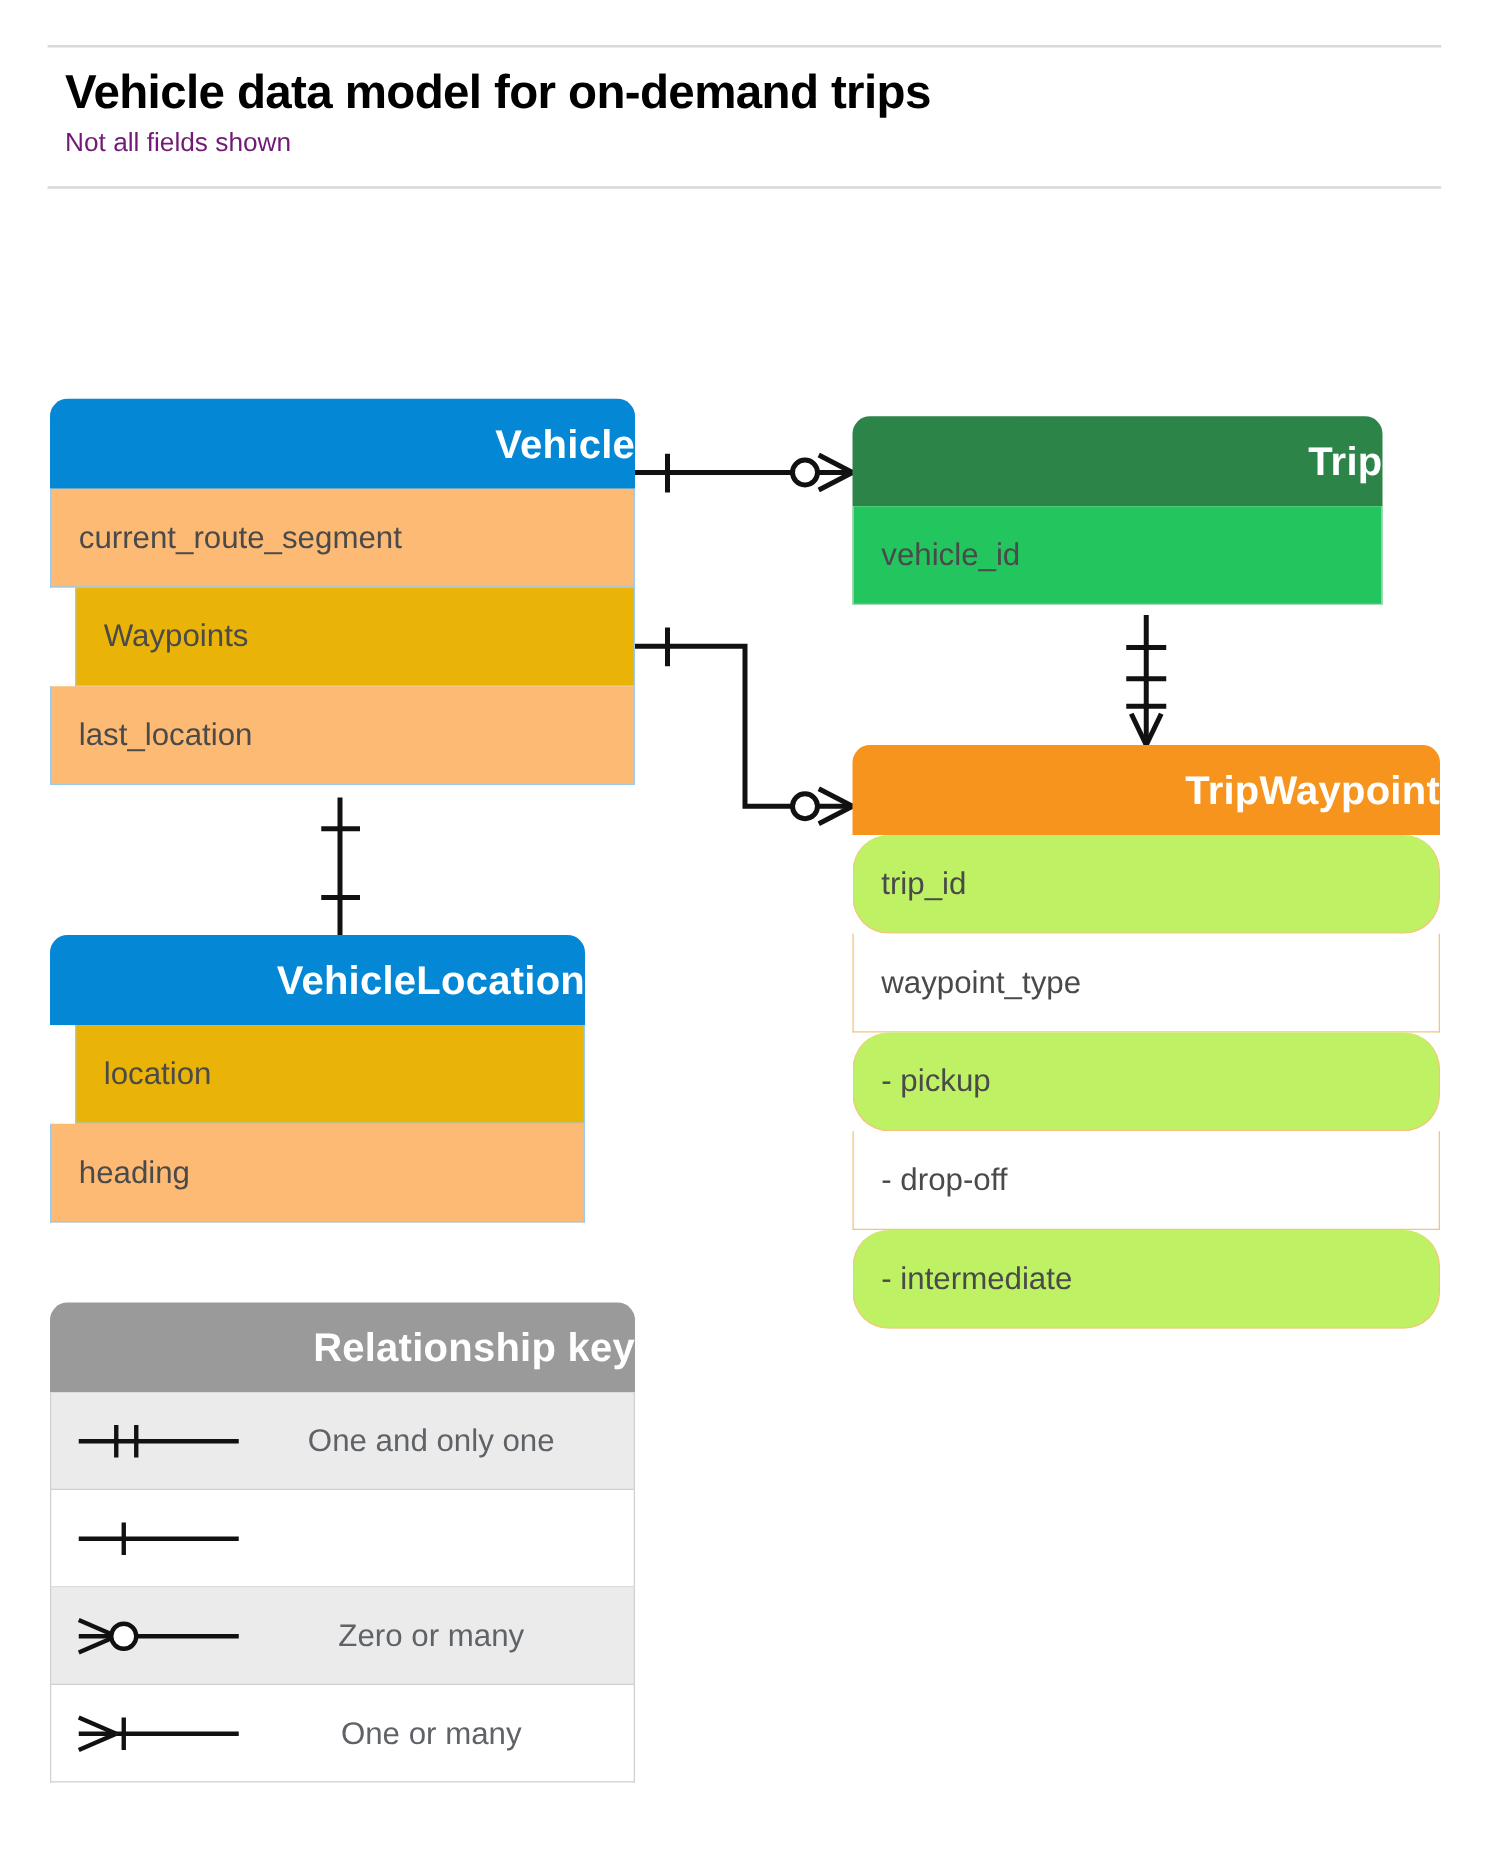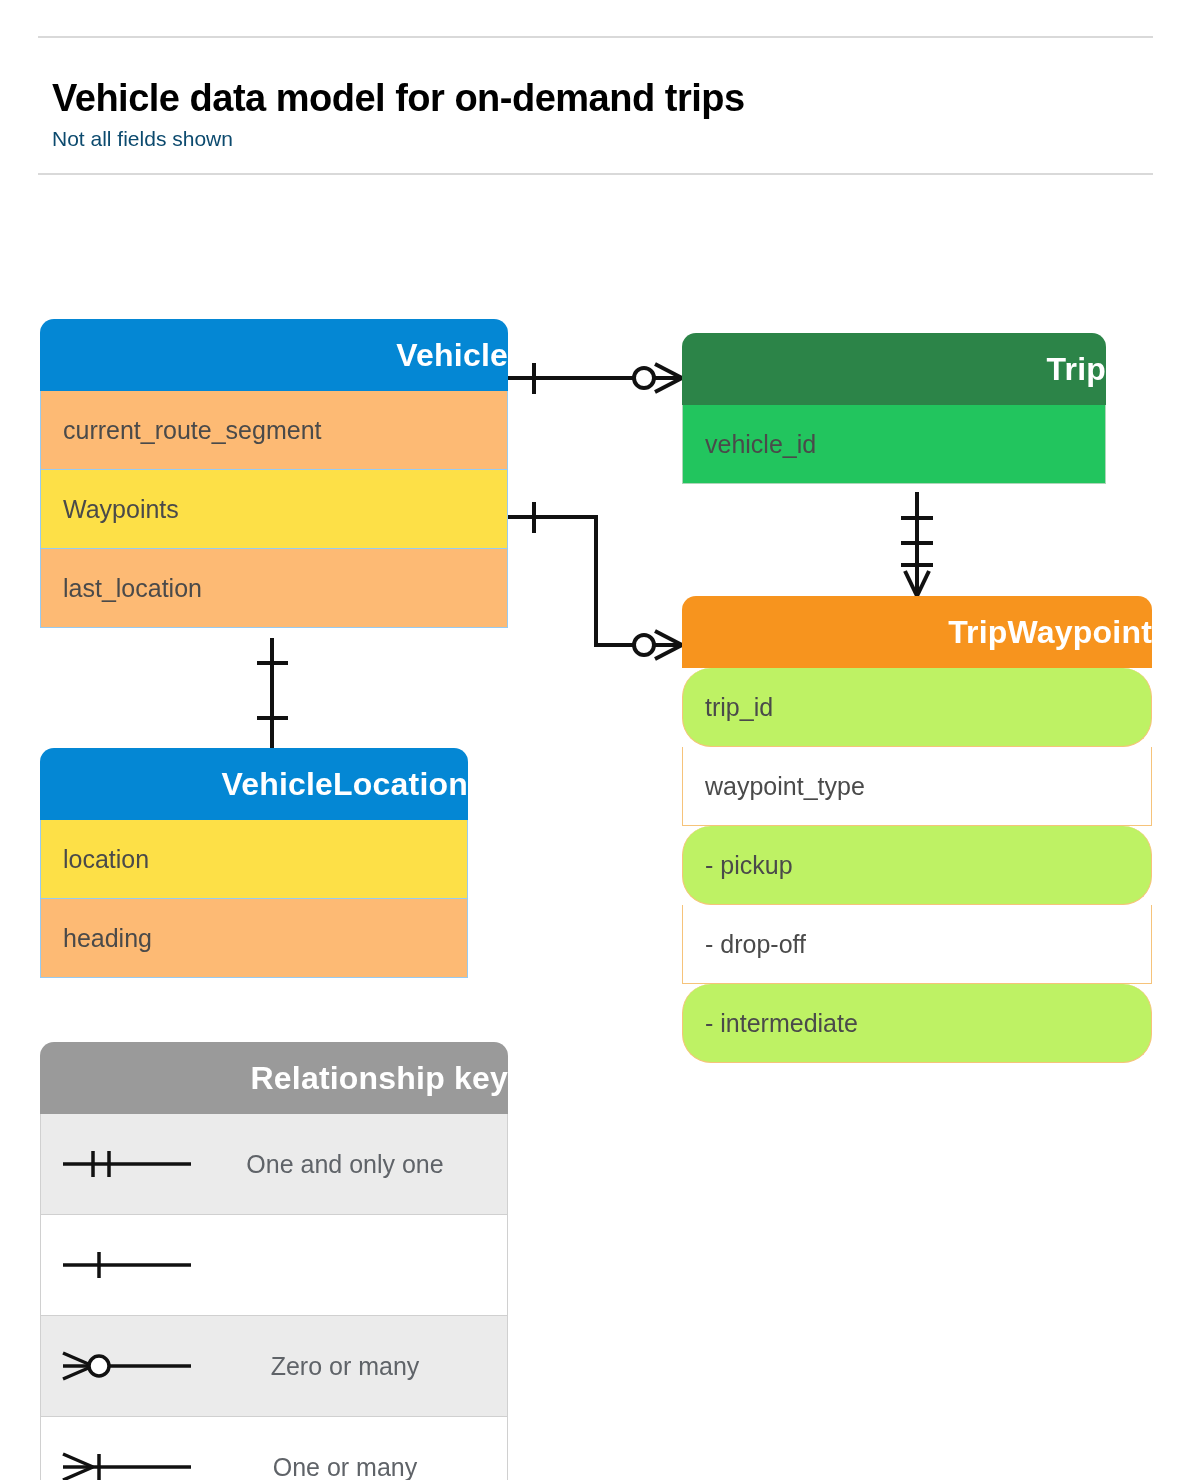--- a/index.html
+++ b/index.html
@@ -21,33 +21,33 @@
     left: 38px;
     top: 36px;
     width: 1115px;
   }
   .rule {
     height: 2px;
     background: #d9d9d9;
     width: 100%;
   }
   #title-block {
-    padding: 40px 0 22px 14px;
+    padding: 16px 0 22px 14px;
   }
   #page-title {
     font-size: 38px;
     font-weight: bold;
     color: #000000;
     letter-spacing: -0.5px;
     line-height: 1.1;
     margin: 0 0 6px 0;
   }
   #page-subtitle {
     font-size: 21px;
-    color: #0c4a6e;
+    color: #701a75;
     margin: 0;
     line-height: 1.2;
   }
 
   
   #diagram {
     position: absolute;
     left: 0;
     top: 0;
     width: 1190px;
@@ -88,21 +88,21 @@
     height: 79px;
     line-height: 79px;
     box-sizing: border-box;
     white-space: nowrap;
     overflow: hidden;
   }
 
   
   .v-blue .entity-header { background: #0487d4; }
   .v-blue .entity-row { border: 1px solid #97cbf2; border-top: none; background: #fdba74; }
-  .v-blue .entity-row.alt { background: #fde047; }
+  .v-blue .entity-row.alt { background: #eab308; margin-left: 20px; }
 
   
   .v-green .entity-header { background: #2c8448; }
   .v-green .entity-row { border: 1px solid #aed6b9; border-top: none; background: #ffffff; }
   .v-green .entity-row.alt { background: #22c55e; }
 
   
   .v-orange .entity-header { background: #f7941e; }
   .v-orange .entity-row { border: 1px solid #f6c37a; border-top: none; background: #ffffff; }
   .v-orange .entity-row.alt { background: #bef264; border-radius: 29px; }
@@ -110,21 +110,21 @@
   
   .v-gray .entity-header { background: #9a9a9a; }
   .v-gray .entity-row { border: 1px solid #d0d0d0; border-top: none; background: #ffffff; }
   .v-gray .entity-row.alt { background: #ebebeb; }
 
   
   .legend-row {
     display: flex;
     align-items: center;
     padding-left: 0;
-    height: 101px;
+    height: 78px;
     line-height: 78px;
     justify-content: space-between;
   }
   .legend-symbol {
     width: 160px;
     flex: 0 0 160px;
     height: 78px;
     display: block;
   }
   .legend-label {

